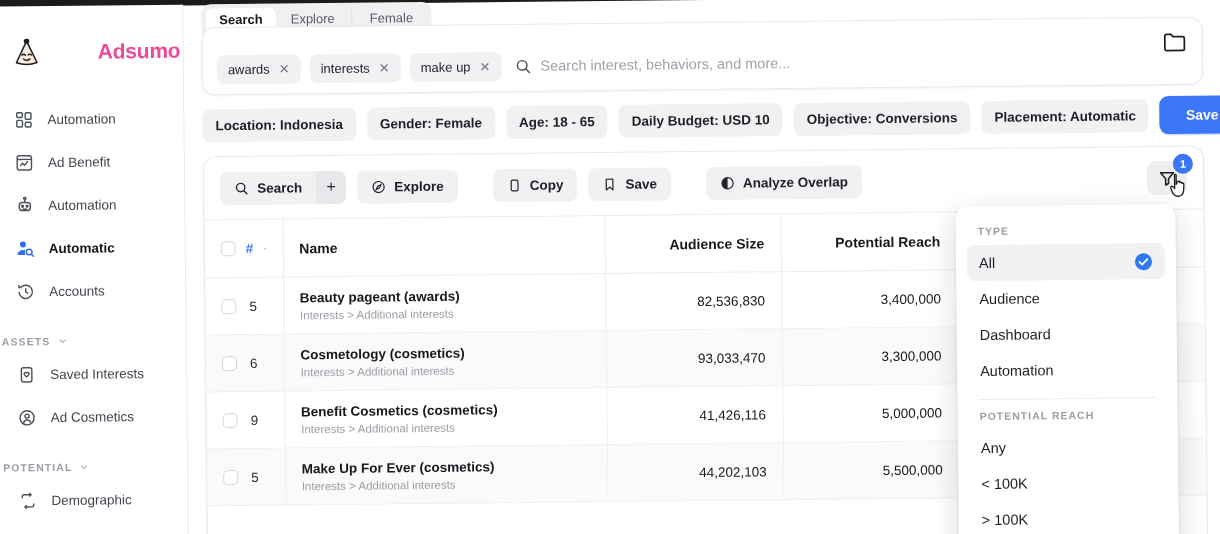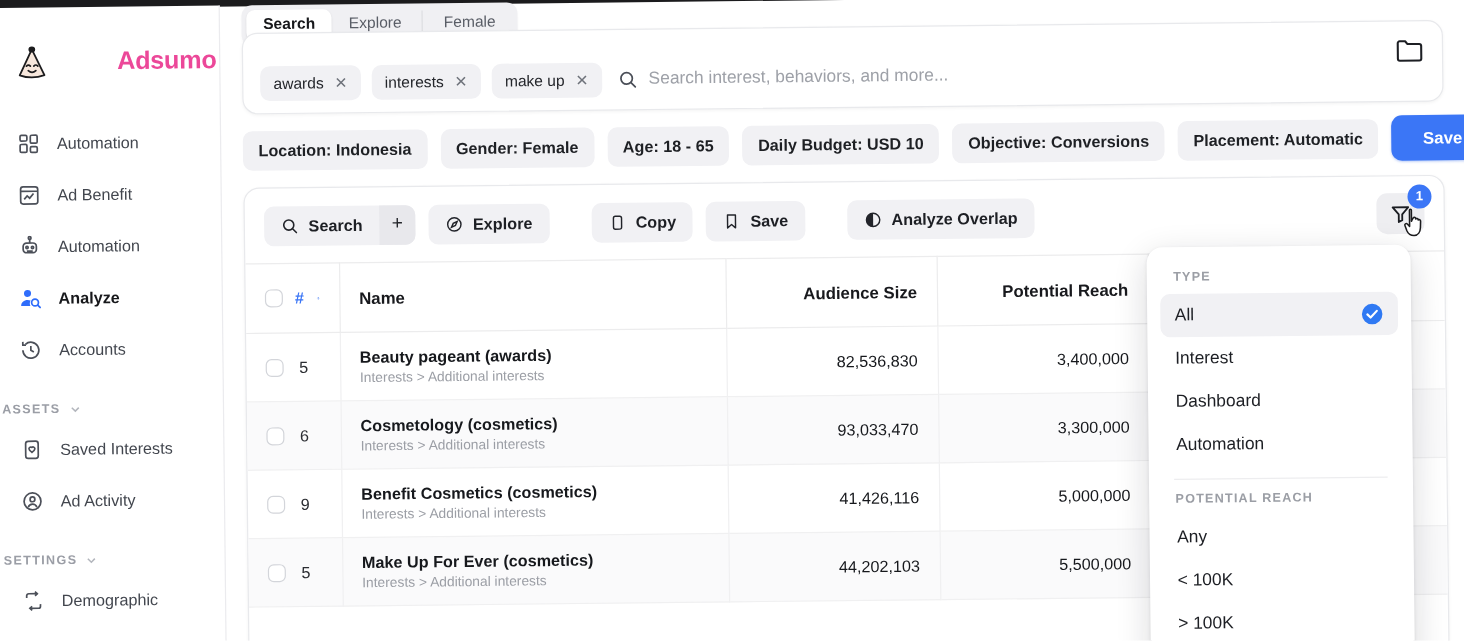--- a/index.html
+++ b/index.html
@@ -350,21 +350,21 @@
         <span>Automation</span>
       </div>
 
       <div class="nav-item active">
         <svg class="ico" viewBox="0 0 20 20">
           <circle cx="7.6" cy="5.4" r="3.1" fill="currentColor"></circle>
           <path d="M1.9 16.4c0-3.2 2.6-5.3 5.7-5.3 1 0 1.9.2 2.7.6-.5.7-.8 1.6-.8 2.6 0 .8.2 1.5.5 2.1H1.9z" fill="currentColor"></path>
           <circle cx="14.1" cy="13.4" r="3" fill="none" stroke="currentColor" stroke-width="1.5"></circle>
           <path d="M16.4 15.7l2.1 2.1" stroke="currentColor" stroke-width="1.6" stroke-linecap="round"></path>
         </svg>
-        <span>Analyze</span>
+        <span>Automatic</span>
       </div>
 
       <div class="nav-item">
         <svg class="ico" viewBox="0 0 20 20" fill="none" stroke="currentColor" stroke-width="1.5">
           <path d="M3 10a7 7 0 1 0 2.3-5.2"></path>
               <path d="M3 2.6V5.4h2.8"></path>
               <path d="M10 6.2V10l2.6 1.6"></path>
         </svg>
         <span>Accounts</span>
       </div>
@@ -383,25 +383,25 @@
         </svg>
         <span>Saved Interests</span>
       </div>
 
       <div class="nav-item">
         <svg class="ico" viewBox="0 0 20 20" fill="none" stroke="currentColor" stroke-width="1.5">
           <circle cx="10" cy="10" r="7.4"></circle>
               <circle cx="10" cy="8.2" r="2.1"></circle>
               <path d="M6.2 15c.7-1.8 2.1-2.7 3.8-2.7s3.1.9 3.8 2.7"></path>
         </svg>
-        <span>Ad Activity</span>
+        <span>Ad Cosmetics</span>
       </div>
 
       <div class="group-label">
-        <span>SETTINGS</span>
+        <span>POTENTIAL</span>
         <svg class="chev" viewBox="0 0 12 12" fill="none" stroke="currentColor" stroke-width="1.5">
               <path d="M2.5 4.5L6 8l3.5-3.5"></path>
             </svg>
       </div>
 
       <div class="nav-item">
         <svg class="ico" viewBox="0 0 20 20" fill="none" stroke="currentColor" stroke-width="1.5">
           <path d="M4 7.2V5.4A1.8 1.8 0 0 1 5.8 3.6h7.4"></path>
               <path d="M11.3 1.8l2 1.8-2 1.8"></path>
           <path d="M16 12.8v1.8a1.8 1.8 0 0 1-1.8 1.8H6.8"></path>
@@ -608,21 +608,21 @@
         <div class="dd-label">TYPE</div>
 
         <div class="dd-item selected">
           <span>All</span>
           <svg class="dd-check" viewBox="0 0 20 20">
             <circle cx="10" cy="10" r="9" fill="#2f79f3"></circle>
             <path d="M5.8 10.2l2.8 2.8 5.5-5.8" fill="none" stroke="#fff" stroke-width="1.9" stroke-linecap="round" stroke-linejoin="round"></path>
           </svg>
         </div>
         <div class="dd-item">
-          <span>Interest</span>
+          <span>Audience</span>
         </div>
         <div class="dd-item">
           <span>Dashboard</span>
         </div>
         <div class="dd-item">
           <span>Automation</span>
         </div>
 
         <div class="dd-sep"></div>
 

